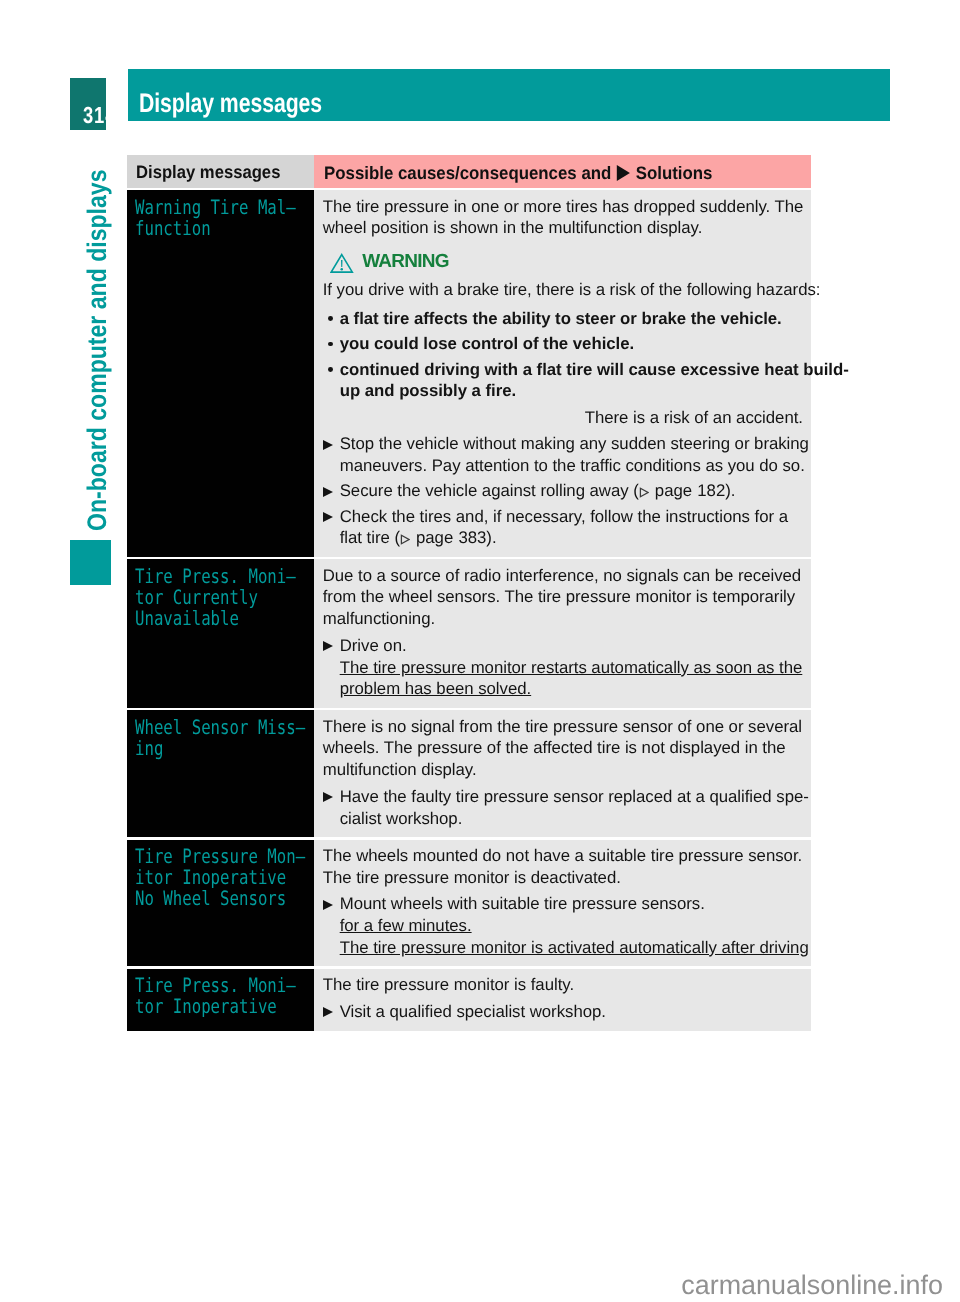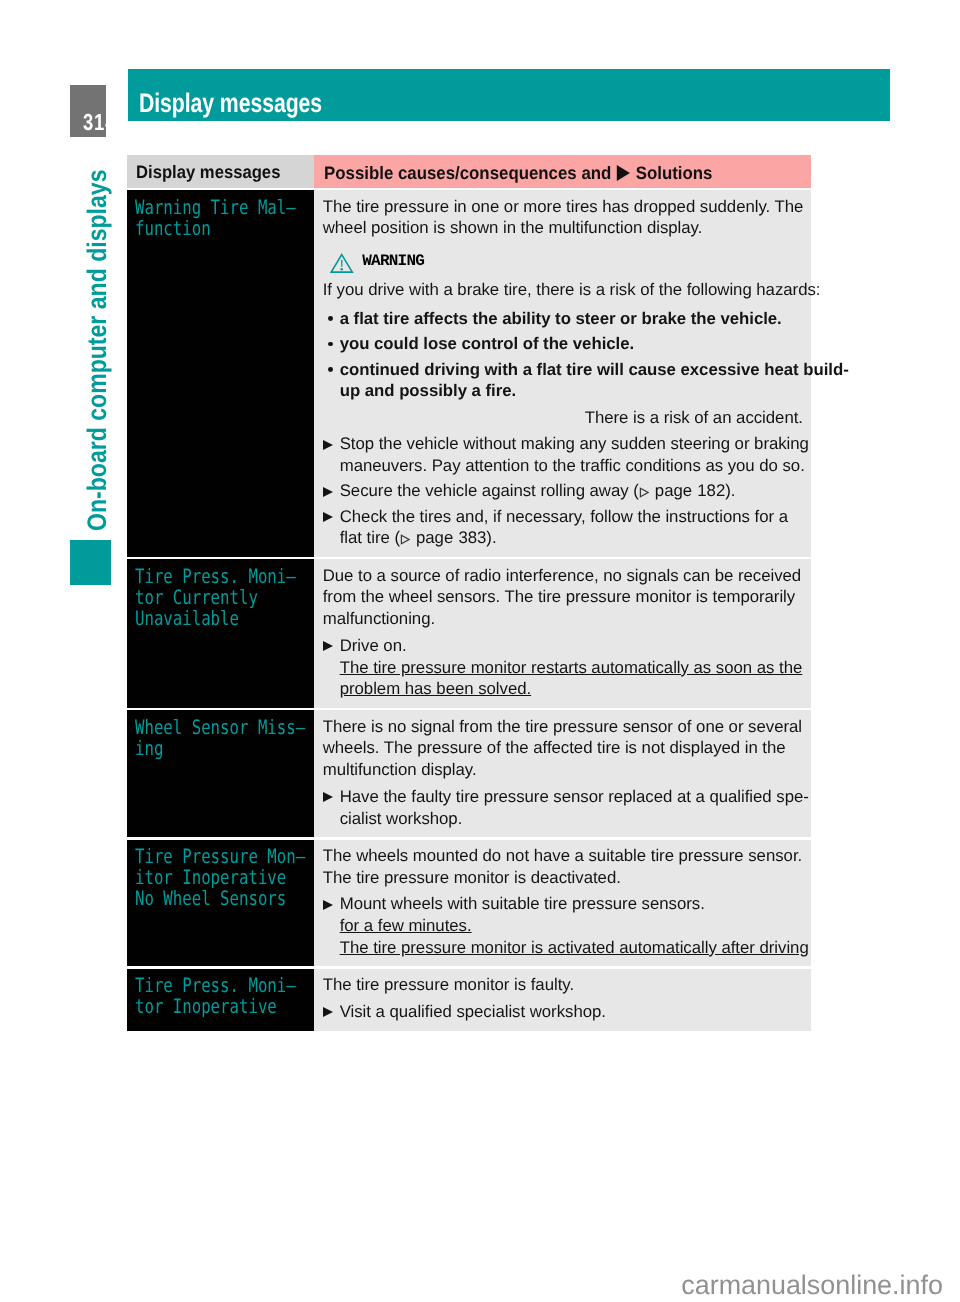--- a/index.html
+++ b/index.html
@@ -5,21 +5,21 @@
 <style>
   html,body{margin:0;padding:0;-webkit-font-smoothing:antialiased;}
   *{-webkit-font-smoothing:antialiased;text-shadow:0 0 0 rgba(0,0,0,0);}
   body{width:960px;height:1302px;background:#ffffff;position:relative;overflow:hidden;
        font-family:"Liberation Sans", sans-serif;-webkit-font-smoothing:antialiased;
        text-rendering:geometricPrecision;}
   .page{position:absolute;inset:0;opacity:0.999;}
 
   
   .hdr{position:absolute;left:70px;top:69px;width:820px;height:52px;opacity:0.999;}
-  .hdr-num{position:absolute;left:0;top:16px;width:36px;height:52px;background:#737373;}
+  .hdr-num{position:absolute;left:0;top:9px;width:36px;height:52px;background:#0f766e;}
   .hdr-num span{position:absolute;left:12.8px;top:37px;color:#ffffff;
        font-size:23.3px;font-weight:bold;letter-spacing:1.1px;line-height:0;display:block;
        white-space:nowrap;transform:scaleX(0.79);transform-origin:left top;will-change:opacity;}
   .hdr-title{position:absolute;left:58px;top:0;right:0;height:52px;background:#009b9b;}
   .hdr-title span{position:absolute;left:10.5px;top:18.6px;color:#ffffff;font-size:26.8px;
        font-weight:bold;line-height:31px;letter-spacing:-0.1px;
        transform:scaleX(0.793);transform-origin:left top;display:block;white-space:nowrap;will-change:opacity;}
 
   
   .side-text{position:absolute;left:97.3px;top:531.4px;color:#009b9b;font-weight:bold;font-size:26.8px;
@@ -39,22 +39,22 @@
   .c2 .th{left:9.9px;top:18.3px;transform:scaleX(0.9355);}
   .thead .c1,.thead .c2{position:relative;overflow:visible;}
   .msg{color:#009b9b;font-family:"DejaVu Sans Mono", monospace;font-size:19.75px;
        line-height:21px;padding:0;white-space:pre;
        transform:scaleX(0.795);transform-origin:left top;will-change:opacity;
        position:absolute;left:7.5px;top:6.4px;}
   .c1{position:relative;}
   .body{padding:5.35px 8px 7.95px 8.7px;font-size:16.8px;line-height:21.7px;color:#141414;letter-spacing:-0.03px;will-change:opacity;}
   p{margin:0;}
   .ln{display:block;white-space:nowrap;}
-  .warn{color:#000000;font-weight:bold;font-size:16px;letter-spacing:-0.75px;line-height:21.7px;
-        display:block;position:relative;margin:11.7px 0 6.7px 0;padding-left:39.5px;height:21.7px;font-family:Liberation Mono, monospace;}
+  .warn{color:#15803d;font-weight:bold;font-size:19px;letter-spacing:-0.75px;line-height:21.7px;
+        display:block;position:relative;margin:11.7px 0 6.7px 0;padding-left:39.5px;height:21.7px;}
   .wtri{position:absolute;left:7.5px;top:2.3px;}
   ul{margin:0;padding:0;list-style:none;}
   li{position:relative;}
   .blist{margin:7.1px 0 0 0;font-weight:bold;}
   .blist li{padding-left:17px;margin-bottom:3.6px;}
   .bdot{position:absolute;left:5.3px;top:8.4px;width:4.8px;height:4.8px;
         border-radius:50%;background:#141414;}
   .slist{margin:5.1px 0 0 0;}
   .slist li{padding-left:17px;margin-bottom:3.6px;}
   .tri{position:absolute;left:0.1px;top:6.4px;width:0;height:0;

